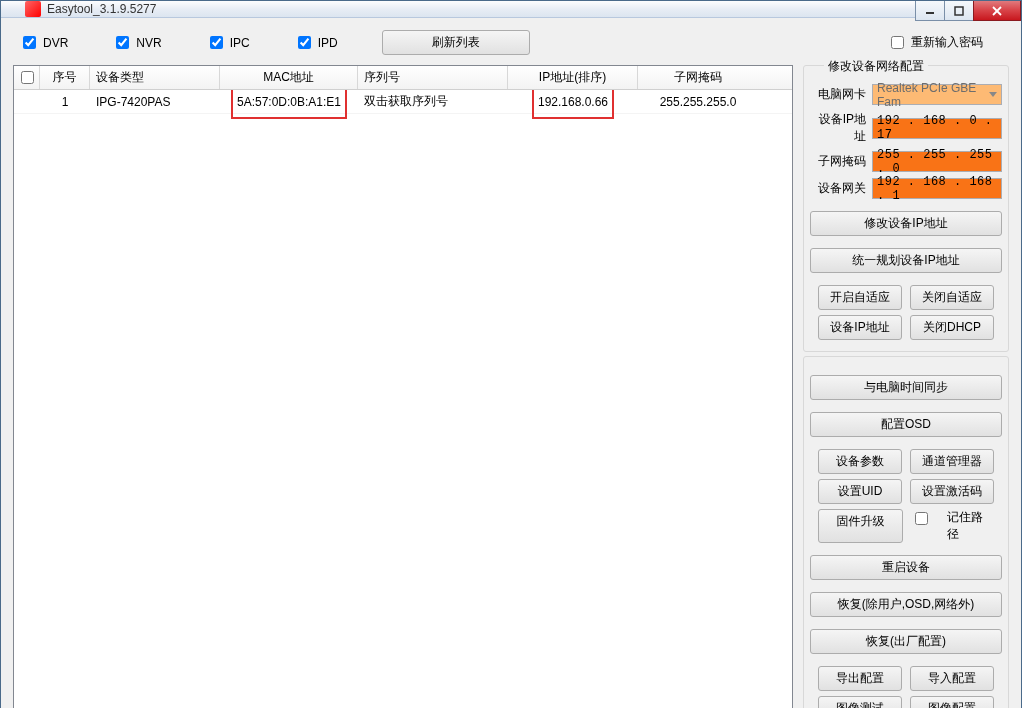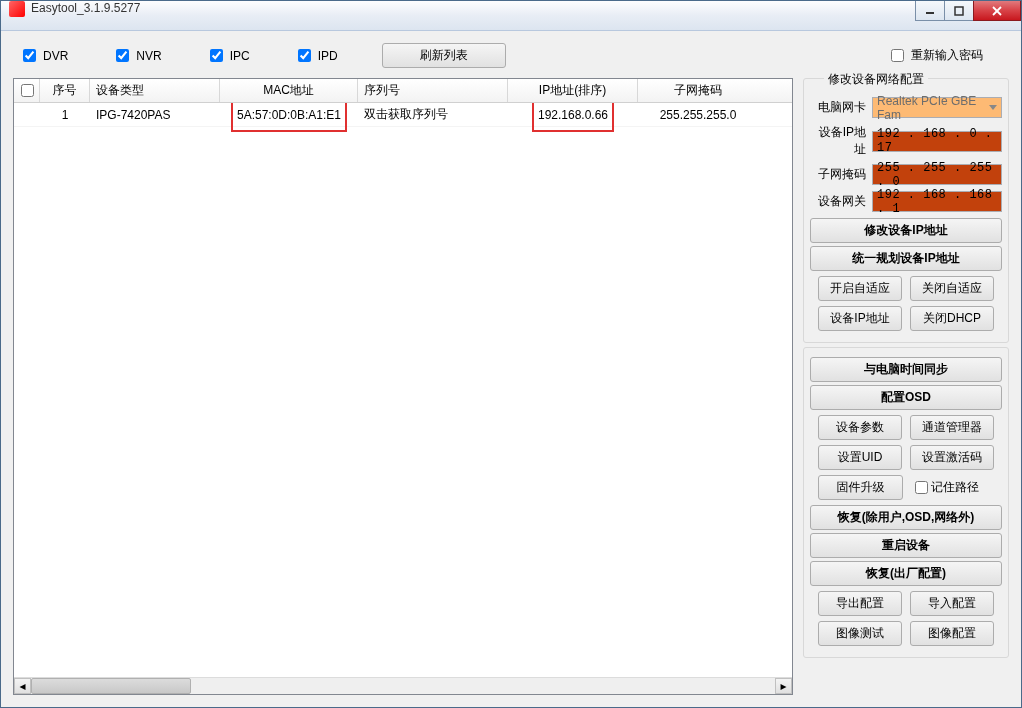--- a/index.html
+++ b/index.html
@@ -1,30 +1,30 @@
 <!DOCTYPE html>
 <html><head>
 <meta charset="utf-8">
 <style>
 * { box-sizing: border-box; font-family: "Microsoft YaHei", "SimSun", Arial, sans-serif; font-size: 12px; }
 body { margin: 0; background: #6b8fb5; padding: 0; }
 .window { width: 1022px; height: 708px; background: #fff; border: 1px solid #4a6a8a; position: relative; display: flex; flex-direction: column; }
-.titlebar { height: 30px; background: linear-gradient(to bottom, #fdfdfe, #e8edf5 50%, #dce5f0); border-bottom: 1px solid #b8c8de; display: flex; padding-left: 8px; position: relative; }
+.titlebar { height: 30px; background: linear-gradient(to bottom, #fdfdfe, #e8edf5 50%, #dce5f0); border-bottom: 1px solid #b8c8de; display: flex; align-items: center; padding-left: 24px; position: relative; }
 .titlebar .icon { width:16px; height:16px; margin-right:6px; display:inline-block; background: linear-gradient(135deg,#f66,#f00); border-radius:2px; }
 .titlebar .title { color: #333; }
 .winbtns { position: absolute; right: 0; top: 0; display: flex; }
 .winbtn { width: 30px; height: 20px; border: 1px solid #7a8fa8; border-top: none; background: linear-gradient(to bottom,#f5f8fb,#dde6f1); display:flex; align-items:center; justify-content:center; margin-left:-1px; }
 .winbtn.close { width: 48px; background: linear-gradient(to bottom,#e07a7d,#d9474c 45%,#c8171e); border-color:#8a1a1f; color:#fff; }
 .winbtn svg { display:block; }
 .body { flex:1; background:#f0f0f0; padding:10px 12px 12px 12px; display:flex; flex-direction:column; gap:8px; }
 .toprow { display:flex; align-items:center; gap:44px; padding:2px 6px; }
 .chk { display:flex; align-items:center; gap:4px; color:#000; }
 .chk input { width:13px; height:13px; }
 .btn { background: linear-gradient(to bottom,#f5f5f5,#e1e1e1); border:1px solid #acacac; border-radius:3px; padding:3px 0; text-align:center; cursor:default; color:#000; }
-.refresh-btn { width:124px; }
+.refresh-btn { width:148px; }
 .reenter { display:flex; align-items:center; gap:4px; margin-left:auto; margin-right:20px; }
 .reenter input { width:13px; height:13px; }
 .mainrow { flex:1; display:flex; gap:10px; min-height:0; }
 .tablewrap { flex:1; border:1px solid #828790; background:#fff; display:flex; flex-direction:column; min-height:0; }
 .thead { display:flex; background: linear-gradient(to bottom,#fff,#f3f3f3); border-bottom:1px solid #d0d0d0; height:24px; align-items:center; }
 .th { border-right:1px solid #d8d8d8; padding:0 6px; height:100%; display:flex; align-items:center; color:#000; }
 .th.chkcol { width:26px; justify-content:center; }
 .th input { width:13px; height:13px; }
 .tbody { flex:1; overflow:hidden; position:relative; }
 .trow { display:flex; height:24px; align-items:center; border-bottom:1px solid #f4f4f4; }
@@ -35,27 +35,27 @@
 .hscroll .track { position:absolute; left:17px; right:17px; top:0; bottom:0; background:#efefef; }
 .hscroll .thumb { position:absolute; left:0; width:160px; top:0; bottom:0; background:linear-gradient(to bottom,#dcdcdc,#c8c8c8); border:1px solid #b0b0b0; border-radius:2px; }
 .hscroll .arr { position:absolute; top:0; bottom:0; width:17px; background:linear-gradient(to bottom,#f4f4f4,#e0e0e0); border:1px solid #c0c0c0; display:flex; align-items:center; justify-content:center; }
 .hscroll .arr.l { left:0; }
 .hscroll .arr.r { right:0; }
 .sidepanel { width:206px; display:flex; flex-direction:column; gap:4px; }
 .group { border:1px solid #d8d8d8; border-radius:3px; padding:6px 6px; background:#f0f0f0; position:relative; }
 .group-title { position:absolute; top:-8px; left:20px; background:#f0f0f0; padding:0 4px; color:#000; }
 .formrow { display:flex; align-items:center; gap:6px; margin:6px 0; }
 .formrow label { width:56px; text-align:right; color:#000; }
-.formrow .ipbox, .formrow .sel { flex:1; height:21px; border:1px solid #abadb3; background:#c2410c; padding:0 4px; display:flex; align-items:center; font-family: "Consolas","Courier New",monospace; letter-spacing:0.5px; }
+.formrow .ipbox, .formrow .sel { flex:1; height:21px; border:1px solid #abadb3; background:#f97316; padding:0 4px; display:flex; align-items:center; font-family: "Consolas","Courier New",monospace; letter-spacing:0.5px; }
 .formrow .sel { background:#fdba74; color:#6d6d6d; justify-content:space-between; font-family:inherit; letter-spacing:0; }
 .sel .caret { width:0; height:0; border-left:4px solid transparent; border-right:4px solid transparent; border-top:5px solid #888; }
 .btnrow { display:flex; gap:8px; margin:5px 8px; }
 .btnrow .btn { flex:1; padding:3px 0; }
-.btn.full { width:100%; margin:3px 0;font-weight:bold; }
-.btnrow .chk2 { flex:1; display:flex; align-items:center; gap:0; }
+.btn.full { width:100%; margin:12px 0; }
+.btnrow .chk2 { flex:1; display:flex; align-items:flex-start; gap:16px; }
 </style>
 </head>
 <body>
 
 <div class="window">
   <div class="titlebar">
     <span class="icon"></span>
     <span class="title">Easytool_3.1.9.5277</span>
     <div class="winbtns">
       <div class="winbtn">
@@ -185,22 +185,22 @@
             <div class="btn">设置UID</div>
             <div class="btn">设置激活码</div>
           </div>
           <div class="btnrow">
             <div class="btn">固件升级</div>
             <label class="chk2">
                 <input type="checkbox" style="">
                 <span>记住路径</span>
               </label>
           </div>
+          <div class="btn full">重启设备</div>
           <div class="btn full">恢复(除用户,OSD,网络外)</div>
-          <div class="btn full">重启设备</div>
           <div class="btn full">恢复(出厂配置)</div>
           <div class="btnrow">
             <div class="btn">导出配置</div>
             <div class="btn">导入配置</div>
           </div>
           <div class="btnrow">
             <div class="btn">图像测试</div>
             <div class="btn">图像配置</div>
           </div>
         </div>

